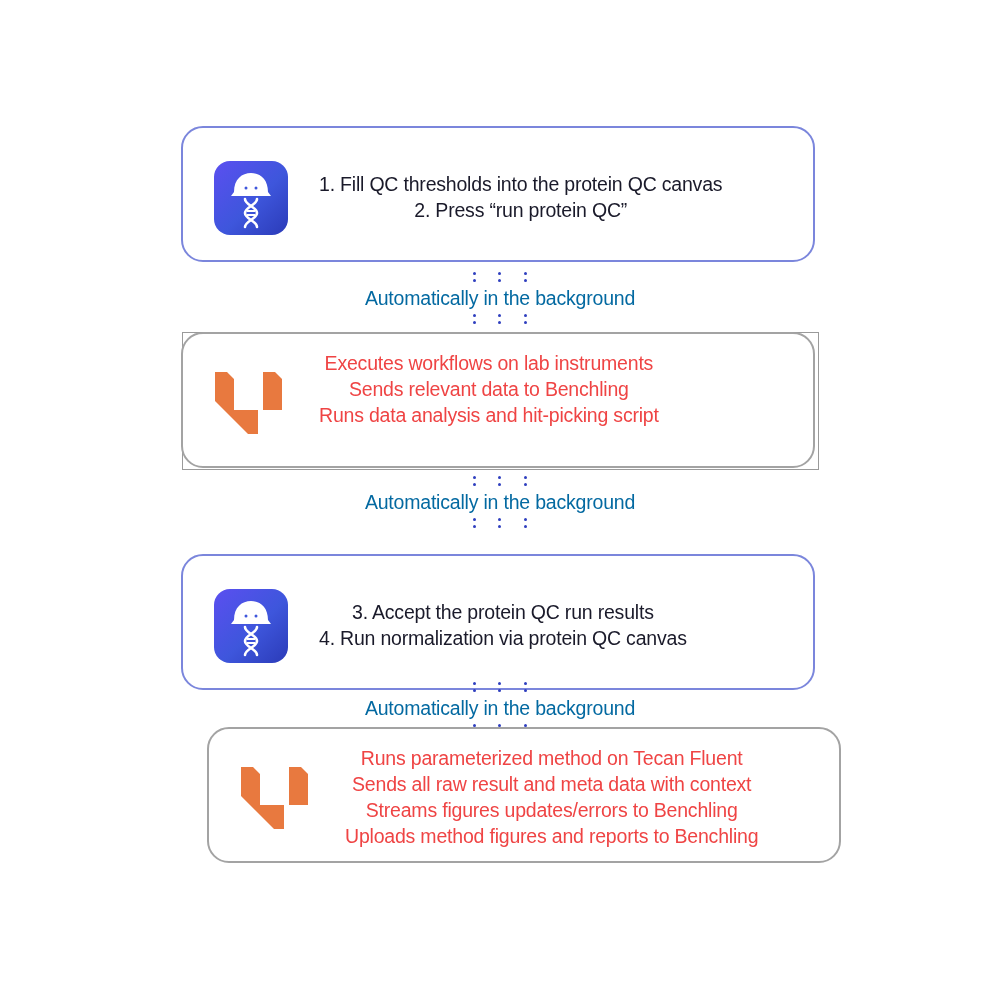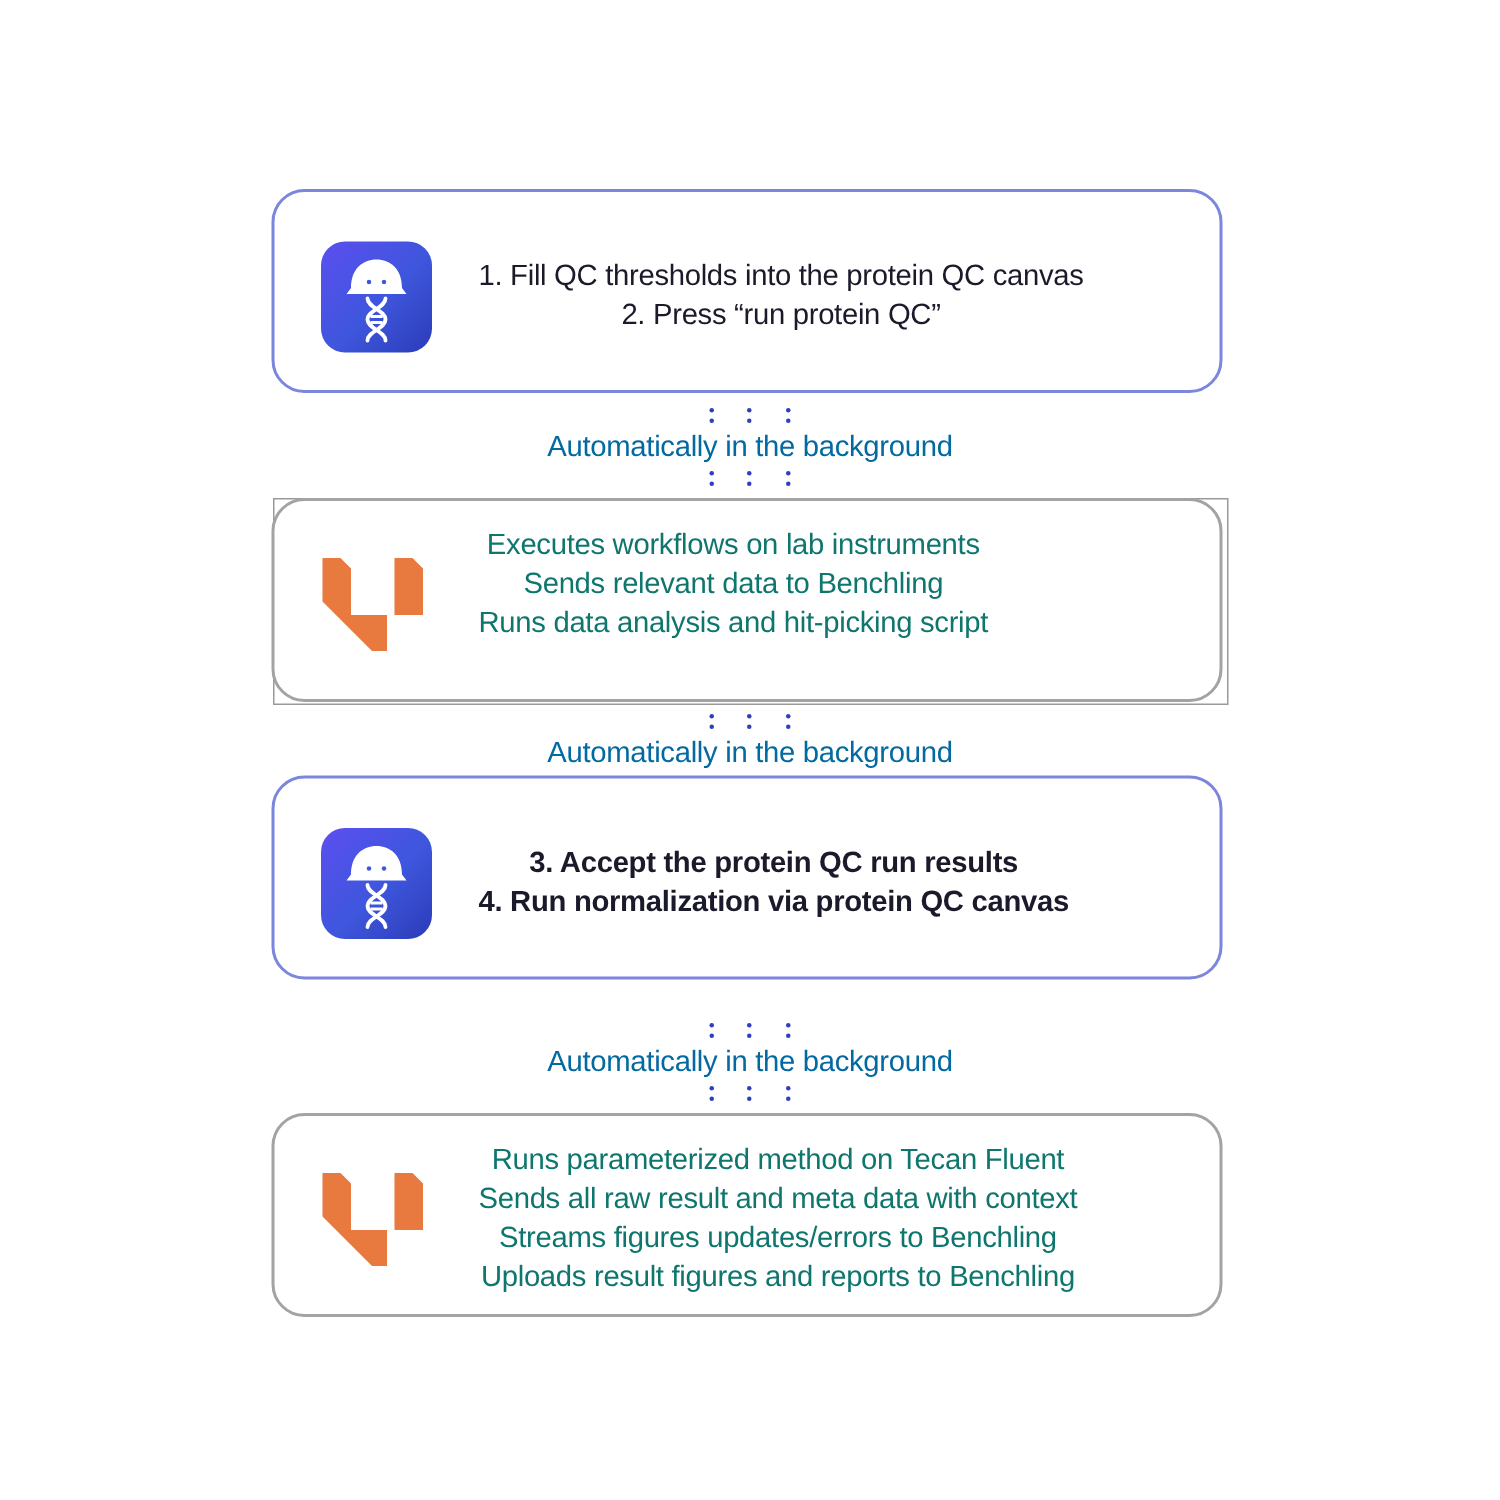--- a/index.html
+++ b/index.html
@@ -64,21 +64,21 @@
       line-height: 26px;
       letter-spacing: -0.2px;
       white-space: nowrap;
     }
     .box.user .lines {
       top: 43px;
       color: #1a1a2a;
     }
     .box.auto .lines {
       top: 16px;
-      color: #0f766e;
+      color: #ef4444;
     }
     .lines div { display: block; }
     .connector {
       position: absolute;
       left: 340px;
       width: 320px;
       height: 60px;
     }
     .dots {
       position: absolute;
@@ -167,21 +167,21 @@
     <span class="dot-col" style="left:184px;"></span>
   </div>
   <div class="connector-label" style="top:16px;">Automatically in the background</div>
   <div class="dots" style="top:42px;">
     <span class="dot-col" style="left:133px;"></span>
     <span class="dot-col" style="left:158px;"></span>
     <span class="dot-col" style="left:184px;"></span>
   </div>
 </div>
 
-<div class="box user" style="top:517px;font-weight:bold;">
+<div class="box user" style="top:554px;">
   <div class="icon-app">
     <svg width="74" height="74" viewBox="0 0 74 74">
       <path d="M20 31 C20 18 28 12 37 12 C46 12 54 18 54 31 L57 35 L17 35 Z" fill="#ffffff"></path>
       <circle cx="32" cy="27" r="1.5" fill="#3e56dc"></circle>
       <circle cx="42" cy="27" r="1.5" fill="#3e56dc"></circle>
       <path d="M31 38 C31 44 43 46 43 52 C43 58 31 60 31 66" stroke="#ffffff" stroke-width="2.6" fill="none" stroke-linecap="round"></path>
       <path d="M43 38 C43 44 31 46 31 52 C31 58 43 60 43 66" stroke="#ffffff" stroke-width="2.6" fill="none" stroke-linecap="round"></path>
       <line x1="33" y1="50" x2="41" y2="50" stroke="#ffffff" stroke-width="2"></line>
       <line x1="33" y1="54" x2="41" y2="54" stroke="#ffffff" stroke-width="2"></line>
     </svg>
@@ -199,24 +199,24 @@
     <span class="dot-col" style="left:184px;"></span>
   </div>
   <div class="connector-label" style="top:16px;">Automatically in the background</div>
   <div class="dots" style="top:42px;">
     <span class="dot-col" style="left:133px;"></span>
     <span class="dot-col" style="left:158px;"></span>
     <span class="dot-col" style="left:184px;"></span>
   </div>
 </div>
 
-<div class="box auto" style="top:742px;">
+<div class="box auto" style="top:727px;margin-left:26px;">
   <svg class="icon-logo" viewBox="0 0 76 64">
     <polygon points="2,2 14,2 21,9 21,40 45,40 45,64 35,64 2,31" fill="#e8793f"></polygon>
     <polygon points="50,2 62,2 69,9 69,40 50,40" fill="#e8793f"></polygon>
   </svg>
   <div class="lines">
     <div>Runs parameterized method on Tecan Fluent</div>
     <div>Sends all raw result and meta data with context</div>
     <div>Streams figures updates/errors to Benchling</div>
-    <div>Uploads result figures and reports to Benchling</div>
+    <div>Uploads method figures and reports to Benchling</div>
   </div>
 </div>
 
 </body></html>

